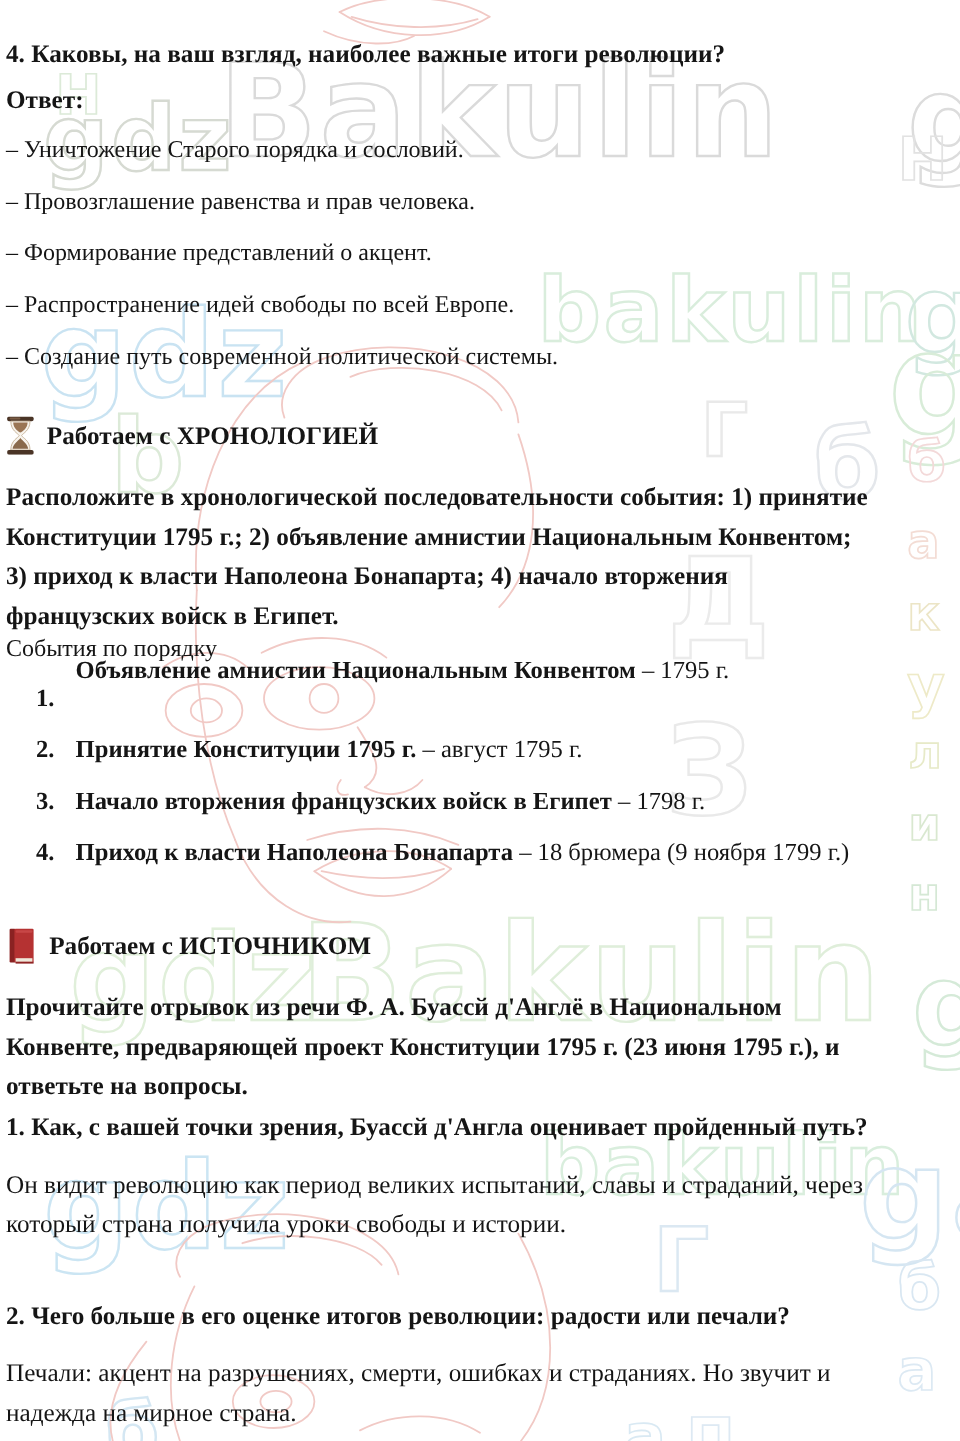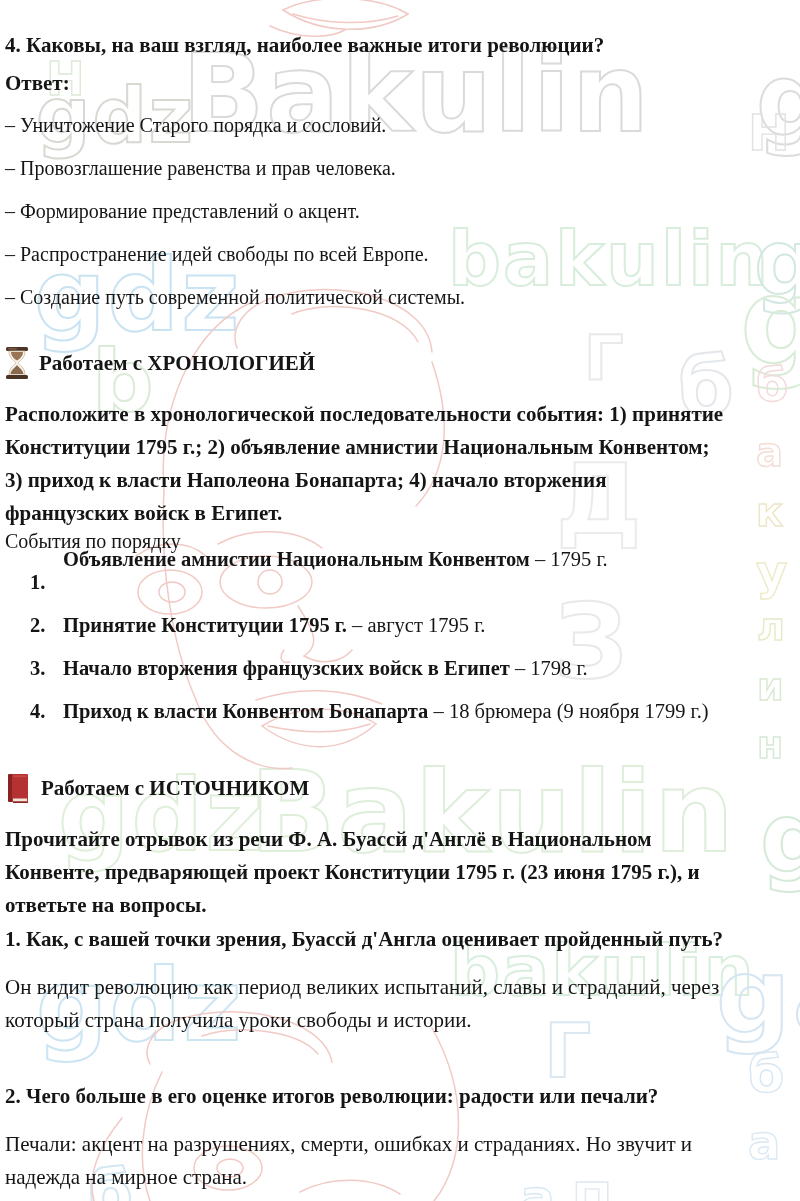--- a/index.html
+++ b/index.html
@@ -144,21 +144,21 @@
     <div>
       <span class="evt-num" style="top:614px;">2.</span>
       <span class="evt-text" style="top:614px;"><b>Принятие Конституции 1795 г.</b><span> – август 1795 г.</span></span>
     </div>
     <div>
       <span class="evt-num" style="top:657px;">3.</span>
       <span class="evt-text" style="top:657px;"><b>Начало вторжения французских войск в Египет</b><span> – 1798 г.</span></span>
     </div>
     <div>
       <span class="evt-num" style="top:700px;">4.</span>
-      <span class="evt-text" style="top:700px;"><b>Приход к власти Конвентом Бонапарта</b><span> – 18 брюмера (9 ноября 1799 г.)</span></span>
+      <span class="evt-text" style="top:700px;"><b>Приход к власти Наполеона Бонапарта</b><span> – 18 брюмера (9 ноября 1799 г.)</span></span>
     </div>
 
     <div class="abs sec" style="top:772px;">
       <svg class="icon" width="26" height="32" viewBox="0 0 26 32">
         <rect x="3" y="2" width="5" height="28" rx="1" fill="#8a2222"></rect>
         <rect x="7" y="2" width="16" height="28" rx="1" fill="#b53232"></rect>
         <rect x="8" y="3.2" width="14" height="2" rx="1" fill="#c74747"></rect>
         <rect x="8" y="26.5" width="14" height="3" fill="#eee8da"></rect>
         <rect x="8" y="29.5" width="15" height="1.5" fill="#8f2424"></rect>
       </svg>

